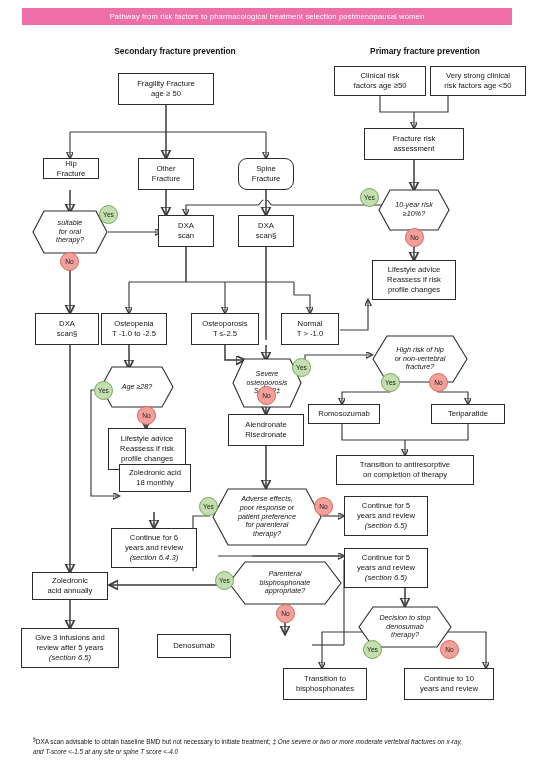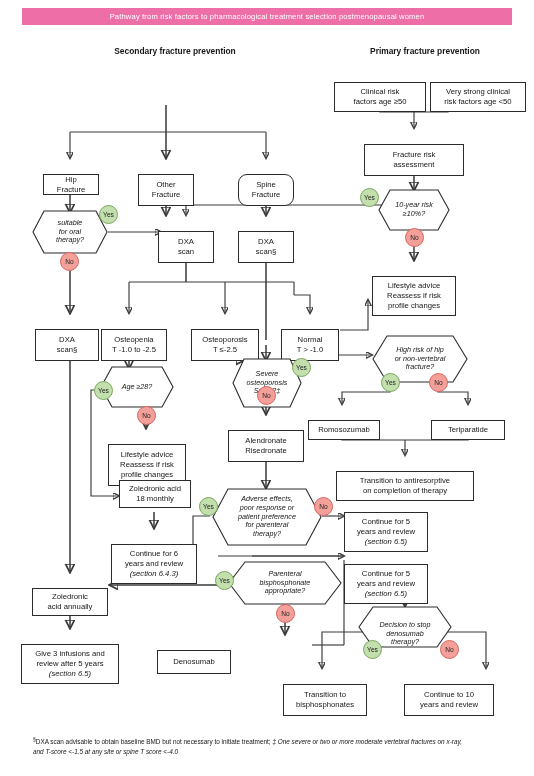--- a/index.html
+++ b/index.html
@@ -17,21 +17,21 @@
   .colhead{
     position:absolute;font-size:8.4px;font-weight:bold;color:#161616;
     text-align:center;white-space:nowrap;
   }
   
   .node{
     position:absolute;box-sizing:border-box;
     border:1.1px solid #2b2b2b;background:#ffffff;
     display:flex;align-items:center;justify-content:center;
     text-align:center;font-size:7.7px;line-height:1.28;
-    padding:1px 2px;color:#161616;margin-top:16px;
+    padding:1px 2px;color:#161616;
   }
   .node .t{display:block;width:100%;}
   .ital{font-style:italic;}
   .hexwrap{position:absolute;}
   .hexwrap svg{position:absolute;left:0;top:0;overflow:visible;}
   .hexlabel{
     position:absolute;left:0;top:0;width:100%;height:100%;
     display:flex;align-items:center;justify-content:center;text-align:center;
     font-size:7.2px;line-height:1.22;font-style:italic;color:#161616;
     padding:0 7px;box-sizing:border-box;
@@ -156,20 +156,23 @@
     <path class="thick" d="M70,600 L70,628" marker-end="url(#ah)"></path>
 
     <path class="thick" d="M405,588 L405,606" marker-end="url(#ah)"></path>
 
     <path d="M382,632 L322,632 L322,668" marker-end="url(#ah)"></path>
     <path d="M428,632 L486,632 L486,668" marker-end="url(#ah)"></path>
 
     <path class="thick" d="M154,512 L154,528" marker-end="url(#ah)"></path>
   </svg>
 
+  <div class="node" style="left:118px;top:73px;width:96px;height:32px;">
+    <span class="t"><span>Fragility Fracture</span><br><span>age ≥ 50</span></span>
+  </div>
 
   <div class="node" style="left:43px;top:158px;width:56px;height:21px;">
     <span class="t"><span>Hip</span><br><span>Fracture</span></span>
   </div>
 
   <div class="node" style="left:138px;top:158px;width:56px;height:32px;">
     <span class="t"><span>Other</span><br><span>Fracture</span></span>
   </div>
 
   <div class="node" style="left:238px;top:158px;width:56px;height:32px;border-radius:9px;">
@@ -338,21 +341,21 @@
   </div>
 
   <div class="node" style="left:344px;top:548px;width:84px;height:40px;">
     <span class="t"><span>Continue for 5</span><br><span>years and review</span><br><span class="ital">(section 6.5)</span></span>
   </div>
 
   <div class="hexwrap" style="left:358px;top:606px;width:94px;height:42px;">
     <svg width="94" height="42">
         <polygon points="15,1 79,1 93,21 79,41 15,41 1,21" fill="#fff" stroke="#2b2b2b" stroke-width="1.1"></polygon>
       </svg>
-    <div class="hexlabel" style="padding:8px 7px;margin-top:7px;">
+    <div class="hexlabel" style="padding:8px 7px;">
         <span><span>Decision to stop</span><br><span>denosumab</span><br><span>therapy?</span></span>
       </div>
   </div>
   <div class="badge yes" style="left:363px;top:640px;">Yes</div>
   <div class="badge no" style="left:440px;top:640px;">No</div>
 
   <div class="node" style="left:283px;top:668px;width:84px;height:32px;">
     <span class="t"><span>Transition to</span><br><span>bisphosphonates</span></span>
   </div>
 

